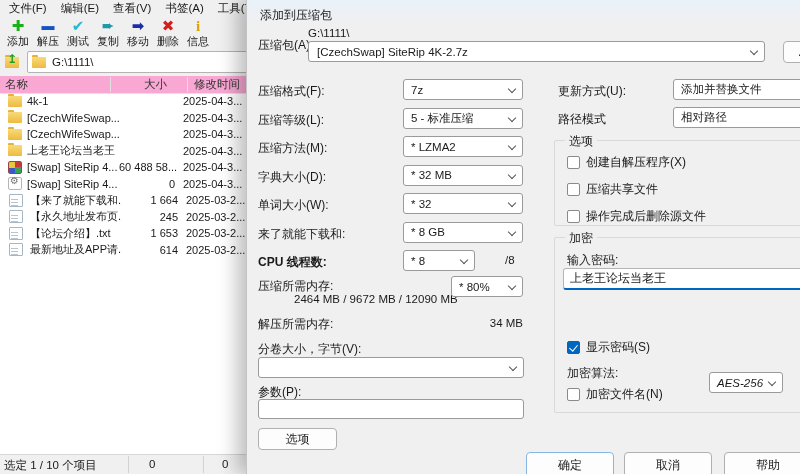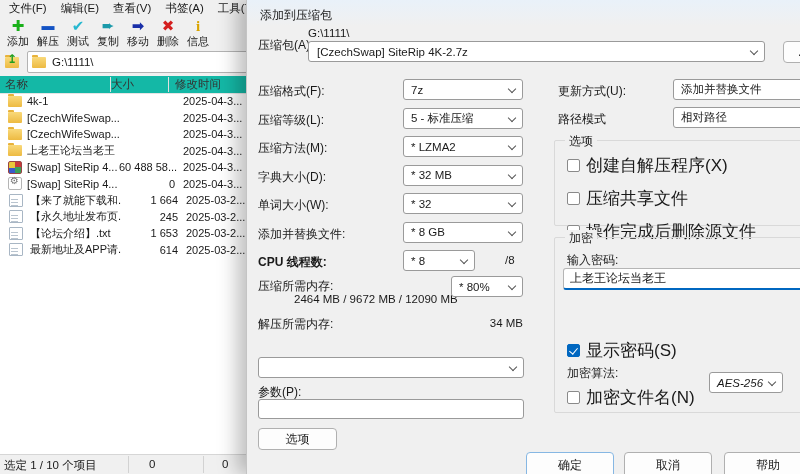--- a/index.html
+++ b/index.html
@@ -21,24 +21,24 @@
   .tb-label{font-size:11px;line-height:12px;}
   .addrbar{position:absolute;top:51px;left:0;height:22px;display:flex;align-items:center;}
   .upbtn{width:20px;height:20px;margin-left:2px;display:flex;align-items:center;justify-content:center;position:relative;}
   .uparrow{color:#1f9e1f;font-weight:bold;font-size:12px;}
   .addrcombo{margin-left:5px;width:720px;height:20px;background:#fff;border:1px solid #b3b3b3;border-radius:2px;
              display:flex;align-items:center;padding-left:4px;font-size:11.5px;}
   
   .ico-folder{width:14px;height:11px;background:linear-gradient(#f9d97a,#edba42);border-radius:1px;position:relative;display:inline-block;}
   .ico-folder::before{content:"";position:absolute;top:-2px;left:0;width:6px;height:2px;background:#e8b23a;border-radius:1px 1px 0 0;}
   
-  .listhead{position:absolute;top:76px;left:0;width:246px;height:17px;background:#14b8a6;
+  .listhead{position:absolute;top:76px;left:0;width:246px;height:17px;background:#f9a8d4;
             border-bottom:1px solid #e4e4e4;display:flex;align-items:center;font-size:11.5px;color:#333;}
   .h-name{width:105px;padding-left:5px;border-right:1px solid #e0e0e0;}
-  .h-size{width:56px;padding-right:1px;border-right:1px solid #e0e0e0;}
+  .h-size{width:56px;text-align:right;padding-right:20px;border-right:1px solid #e0e0e0;}
   .h-time{padding-left:6px;}
   .rows{position:absolute;top:93px;left:0;width:246px;}
   .row{display:flex;align-items:center;height:16.5px;font-size:11px;padding-left:8px;}
   .f-ico{width:14px;height:12px;margin-right:5px;flex:0 0 14px;position:relative;}
   .f-ico.folder{height:11px;background:linear-gradient(#f9d97a,#edba42);border-radius:1px;}
   .f-ico.folder::before{content:"";position:absolute;top:-2px;left:0;width:6px;height:2px;background:#e8b23a;border-radius:1px 1px 0 0;}
   .f-ico.archive{height:13px;background:conic-gradient(#c93a3a 0 25%,#3aa05a 0 50%,#3a5ac9 0 75%,#e8c83a 0);border:1px solid #994444;border-radius:2px;box-sizing:border-box;}
   .f-ico.gearfile{height:13px;background:#fff;border:1px solid #b5b5b5;border-radius:2px;box-sizing:border-box;}
   .f-ico.gearfile::after{content:"⚙";position:absolute;left:1px;top:-3px;font-size:10px;color:#777;}
   .f-ico.textfile{width:11px;height:13px;margin-left:1px;margin-right:7px;background:#fff;border:1px solid #a8b6c4;border-radius:1px;box-sizing:border-box;
@@ -65,21 +65,21 @@
   .combo::after{content:"";position:absolute;right:7px;top:6px;width:5px;height:5px;
                 border-right:1.3px solid #555;border-bottom:1.3px solid #555;transform:rotate(45deg);}
   .tinput{position:absolute;background:#fff;border:1px solid #9a9a9a;border-radius:3px;height:20px;box-sizing:border-box;
           font-size:12px;display:flex;align-items:center;padding:0 6px;white-space:nowrap;overflow:hidden;}
   .pwd{border:1px solid #b5b5b5;border-bottom:2px solid #0067c0;height:22px;}
   .btn{position:absolute;background:#fdfdfd;border:1px solid #b0b0b0;border-radius:4px;box-sizing:border-box;
        font-size:12px;display:flex;align-items:center;justify-content:center;}
   .btn.primary{border-color:#86b7e3;}
   .group{position:absolute;border:1px solid #d9d9d9;border-radius:2px;}
   .legend{position:absolute;top:-8px;left:10px;background:#f0f0f0;padding:0 4px;font-size:12px;}
-  .chk{position:absolute;display:flex;align-items:center;font-size:17px;white-space:nowrap;}
+  .chk{position:absolute;display:flex;align-items:center;font-size:12px;white-space:nowrap;}
   .box{width:13px;height:13px;border:1px solid #8a8a8a;border-radius:2px;background:#fff;margin-right:6px;
        box-sizing:border-box;position:relative;flex:0 0 13px;}
   .box[data-state="checked"]{background:#0067c0;border-color:#0067c0;}
   .box[data-state="checked"]::after{content:"";position:absolute;left:3.2px;top:1px;width:4px;height:7px;
        border-right:1.6px solid #fff;border-bottom:1.6px solid #fff;transform:rotate(40deg);}
   
   .leftfields{position:absolute;left:0;top:79px;width:554px;}
   .lrow{position:absolute;left:0;width:554px;height:22px;}
   div.lrow:nth-of-type(1){top:0;} div.lrow:nth-of-type(2){top:28.5px;} div.lrow:nth-of-type(3){top:57px;}
   div.lrow:nth-of-type(4){top:85.5px;} div.lrow:nth-of-type(5){top:114px;padding-left:28px;} div.lrow:nth-of-type(6){top:142.5px;}
@@ -288,41 +288,42 @@
       </div>
 
       <div class="lrow">
         <span class="lbl">单词大小(W):</span>
         <div class="combo">
           <span>* 32</span>
         </div>
       </div>
 
       <div class="lrow">
-        <span class="lbl">添加并替换文件:</span>
+        <span class="lbl">来了就能下载和:</span>
         <div class="combo">
           <span>* 8 GB</span>
         </div>
       </div>
     </div>
 
   <span class="lbl" style="left:11px;top:254px;font-weight:bold;">CPU 线程数:</span>
   <div class="combo" style="left:156px;top:250px;width:72px;">
     <span>* 8</span>
   </div>
   <span class="lbl small" style="left:258px;top:254px;">/8</span>
 
   <span class="lbl" style="left:11px;top:278px;">压缩所需内存:</span>
   <span class="lbl small" style="left:11px;top:293px;margin-left:36px;">2464 MB / 9672 MB / 12090 MB</span>
   <div class="combo" style="left:204px;top:276px;width:72px;">
     <span>* 80%</span>
   </div>
   <span class="lbl" style="left:11px;top:316px;">解压所需内存:</span>
   <span class="lbl small" style="left:216px;top:317px;width:60px;text-align:right;">34 MB</span>
 
+  <span class="lbl" style="left:11px;top:341px;">分卷大小，字节(V):</span>
   <div class="combo" style="left:11px;top:357px;width:266px;">
     <span></span>
   </div>
 
   <span class="lbl" style="left:11px;top:384px;">参数(P):</span>
   <div class="tinput" style="left:11px;top:399px;width:266px;">
     <span></span>
   </div>
 
   <span class="lbl" style="left:311px;top:83px;">更新方式(U):</span>

